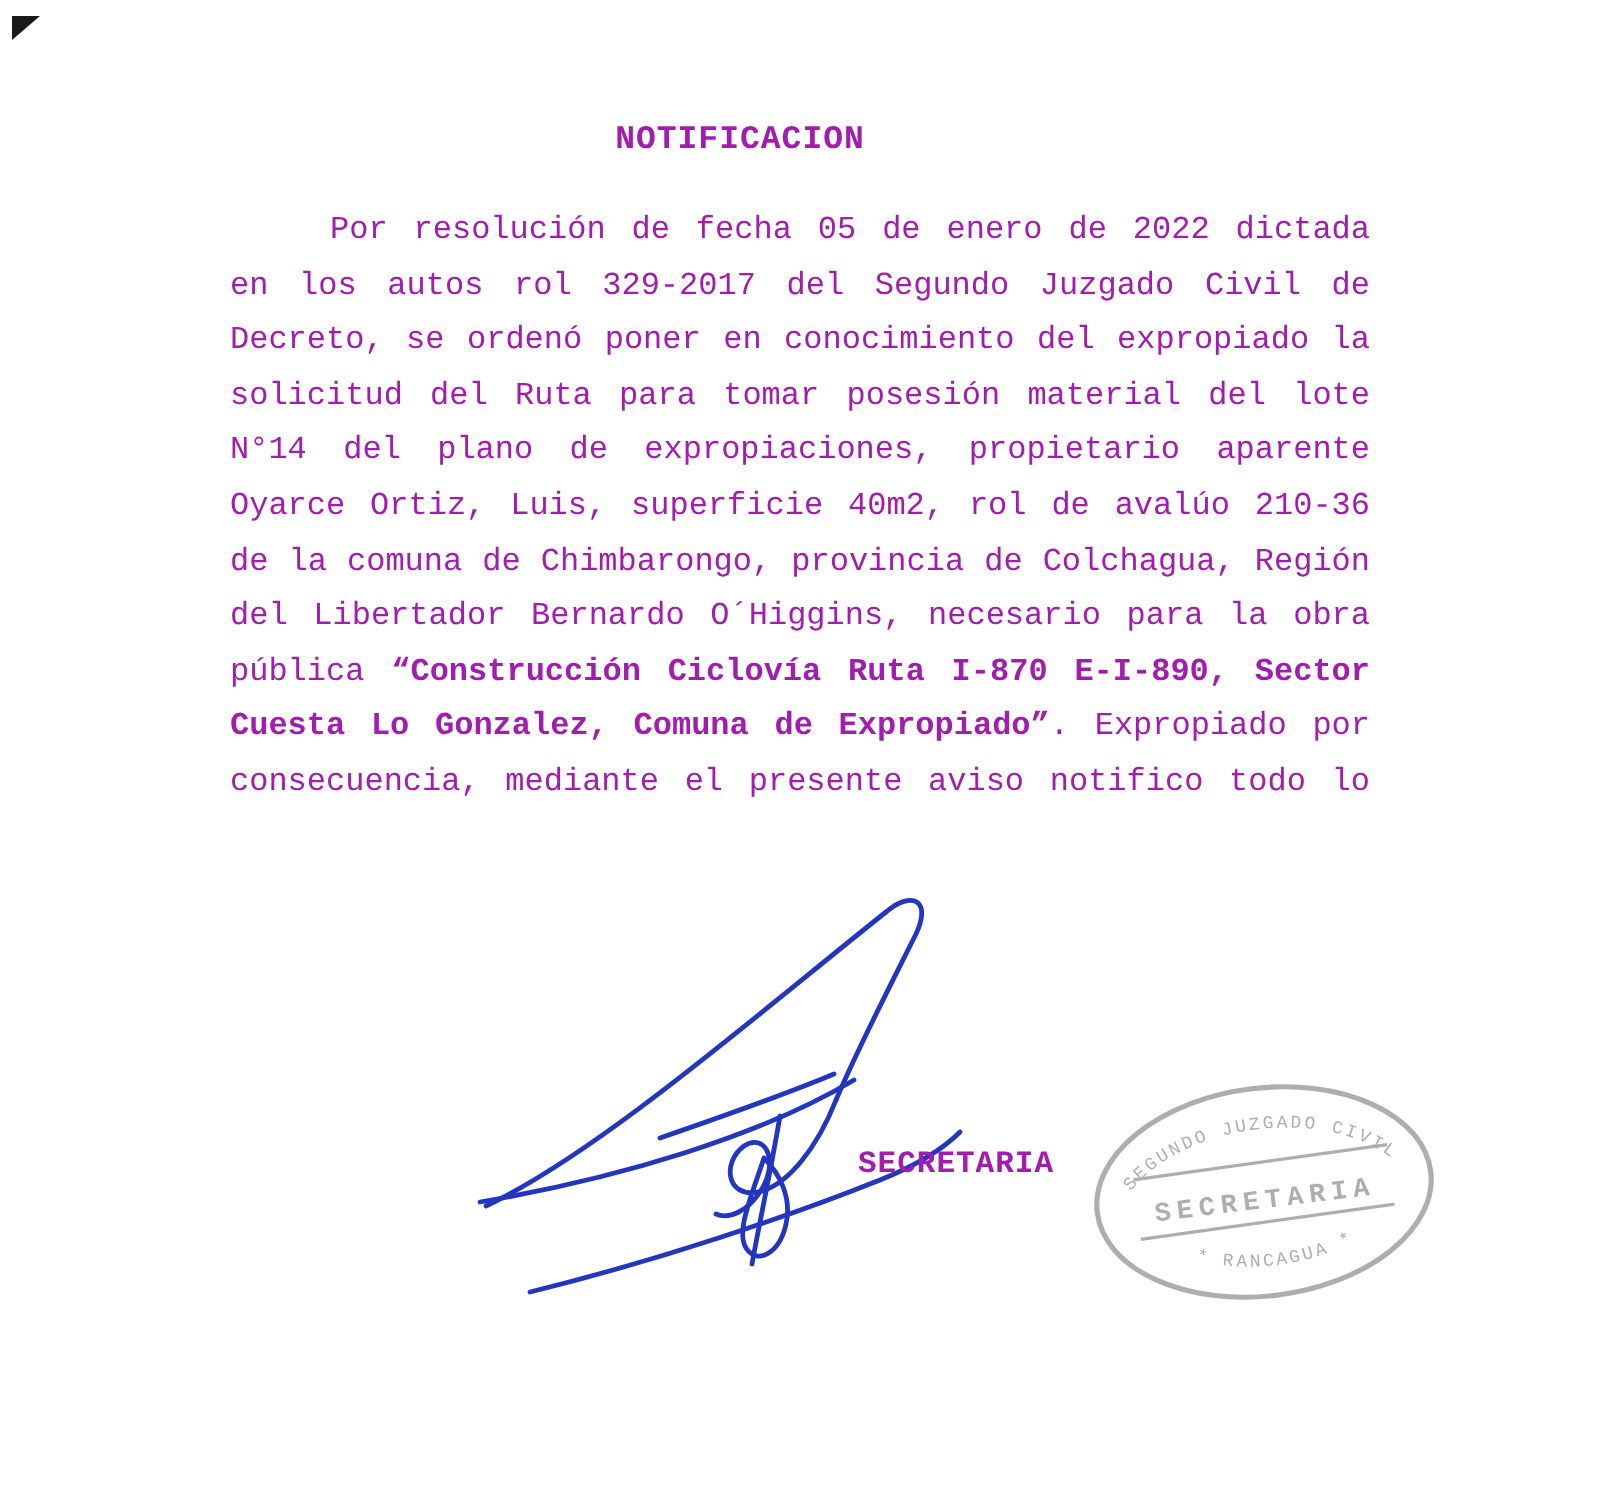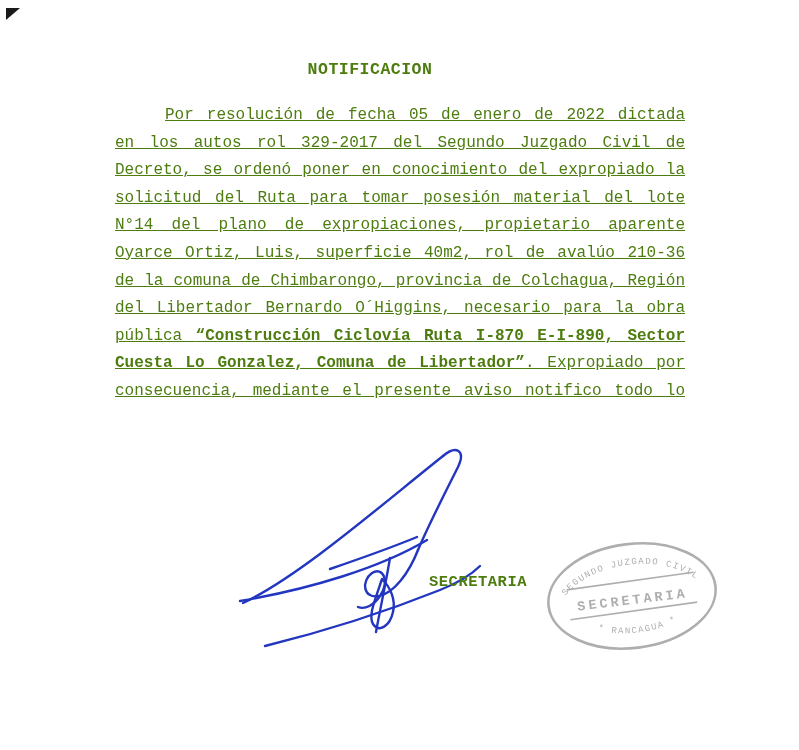--- a/index.html
+++ b/index.html
@@ -7,21 +7,21 @@
     padding: 0;
     background: #ffffff;
   }
   #page {
     position: relative;
     width: 799px;
     height: 750px;
     background: #ffffff;
     overflow: hidden;
     font-family: "Liberation Mono", "DejaVu Sans Mono", monospace;
-    color: #4d7c0f;
+    color: #a21caf;
     border-radius: 10px;
   }
   
   #corner-artifact {
     position: absolute;
     left: 6px;
     top: 8px;
     width: 0;
     height: 0;
     border-top: 12px solid #1a1a1a;
@@ -44,21 +44,20 @@
     white-space: nowrap;
   }
   #body-text {
     font-size: 16px;
     line-height: 27.6px;
   }
   #body-text .line {
     text-align: justify;
     text-align-last: justify;
     white-space: normal;
-    text-decoration: underline;
   }
   #body-text .line.indent { text-indent: 50px; }
   #body-text .line.last { text-align-last: left; }
   #body-text .bold { font-weight: bold; }
 
   #signature-svg {
     position: absolute;
     left: 230px;
     top: 440px;
     width: 320px;
@@ -99,21 +98,21 @@
     <div id="body-text">
         <div class="line indent"><span>Por resolución de fecha 05 de enero de 2022 dictada</span></div>
         <div class="line"><span>en los autos rol 329-2017 del Segundo Juzgado Civil de</span></div>
         <div class="line"><span>Decreto, se ordenó poner en conocimiento del expropiado la</span></div>
         <div class="line"><span>solicitud del Ruta para tomar posesión material del lote</span></div>
         <div class="line"><span>N°14 del plano de expropiaciones, propietario aparente</span></div>
         <div class="line"><span>Oyarce Ortiz, Luis, superficie 40m2, rol de avalúo 210-36</span></div>
         <div class="line"><span>de la comuna de Chimbarongo, provincia de Colchagua, Región</span></div>
         <div class="line"><span>del Libertador Bernardo O´Higgins, necesario para la obra</span></div>
         <div class="line"><span>pública </span><span class="bold">“Construcción Ciclovía Ruta I-870 E-I-890, Sector</span></div>
-        <div class="line"><span class="bold">Cuesta Lo Gonzalez, Comuna de Libertador”</span><span>. Expropiado por</span></div>
+        <div class="line"><span class="bold">Cuesta Lo Gonzalez, Comuna de Expropiado”</span><span>. Expropiado por</span></div>
         <div class="line"><span>consecuencia, mediante el presente aviso notifico todo lo</span></div>
       </div>
   </div>
 
   <svg id="signature-svg" viewBox="0 0 320 210">
     <g fill="none" stroke-width="2.4" stroke-linecap="round" stroke-linejoin="round" stroke="#2336c0">
       <path d="M 13 163 C 70 136, 150 66, 213 16"></path>
       <path d="M 213 16 C 226 5, 236 10, 228 27 C 214 55, 199 84, 188 110"></path>
       <path d="M 188 110 C 179 133, 164 153, 149 156 C 133 159, 131 141, 142 133 C 153 126, 160 141, 150 156 C 144 165, 135 170, 128 167"></path>
       <path d="M 152 139 C 160 147, 166 159, 163 172 C 160 186, 149 193, 143 184 C 138 176, 145 160, 152 139"></path>

